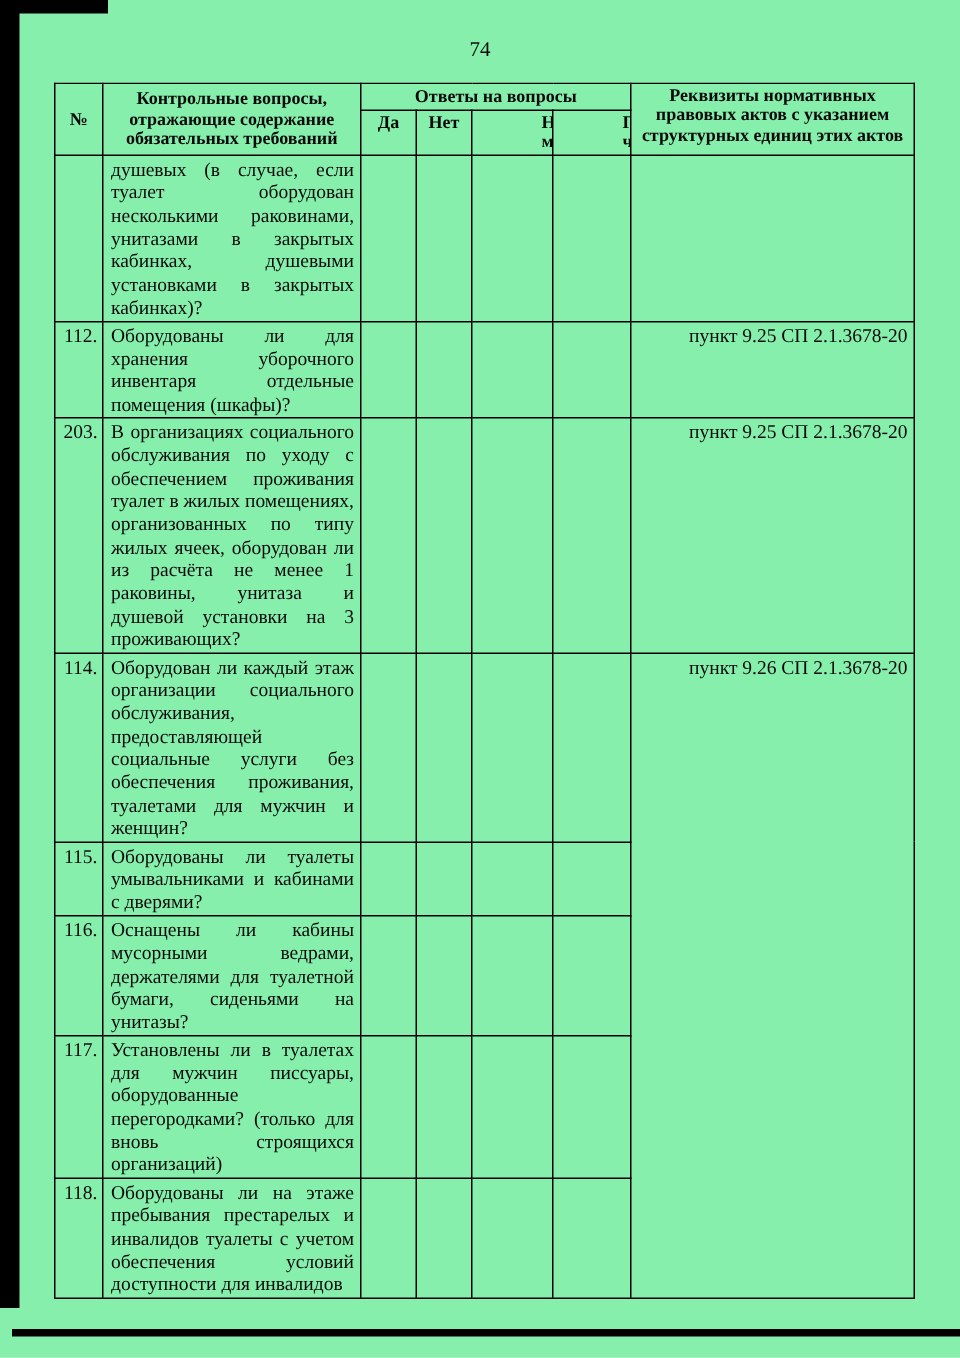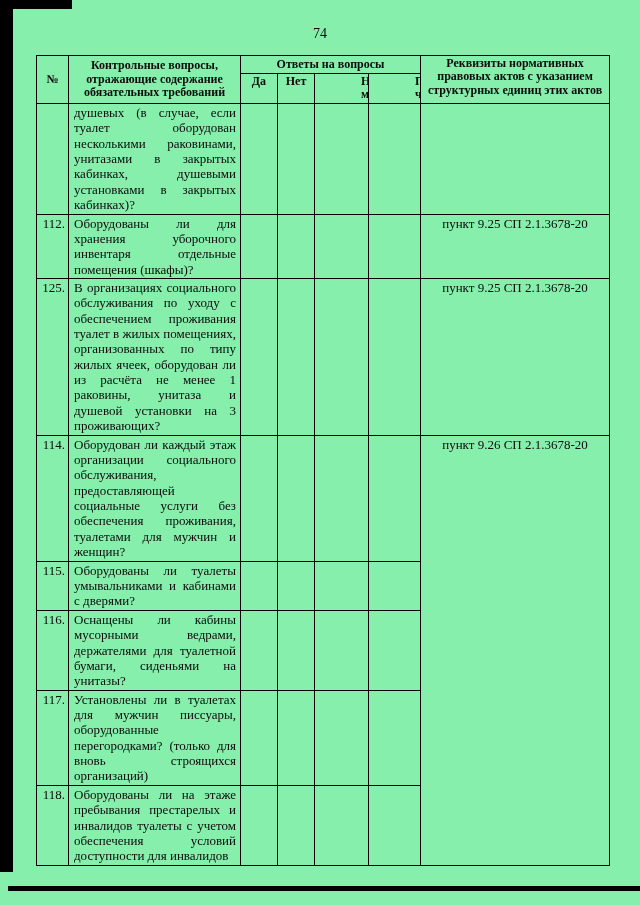--- a/index.html
+++ b/index.html
@@ -57,21 +57,21 @@
     line-height: 1.12;
     padding: 1px 2px;
   }
   th.mid { vertical-align: middle; }
   th.topv { vertical-align: top; }
   .answers-group { height: 15px; vertical-align: middle; text-align: center; }
   .prewrap { white-space: pre-line; padding-left: 46px; }
 
   td.cell-num { text-align: right; padding-left: 4px; }
   td.cell-q { text-align: justify; padding: 1px 4px 1px 5px; }
-  td.cell-act { text-align: center; padding: 1px 4px; }
+  td.cell-act { text-align: right; padding: 1px 4px; }
 </style>
 </head>
 <body>
 
 <div class="sheet">
   <div class="artifact artifact-left"></div>
   <div class="artifact artifact-top"></div>
   <div class="artifact artifact-bottom"></div>
 
   <div class="page-number">74</div>
@@ -116,21 +116,21 @@
           <tr>
     <td class="cell-num">112.</td>
     <td class="cell-q">Оборудованы ли для хранения уборочного инвентаря отдельные помещения (шкафы)?</td>
     <td class="cell-ans"></td>
     <td class="cell-ans"></td>
     <td class="cell-ans"></td>
     <td class="cell-ans"></td>
     <td class="cell-act">пункт 9.25 СП 2.1.3678-20</td>
   </tr>
           <tr>
-    <td class="cell-num">125.</td>
+    <td class="cell-num">203.</td>
     <td class="cell-q">В организациях социального обслуживания по уходу с обеспечением проживания туалет в жилых помещениях, организованных по типу жилых ячеек, оборудован ли из расчёта не менее 1 раковины, унитаза и душевой установки на 3 проживающих?</td>
     <td class="cell-ans"></td>
     <td class="cell-ans"></td>
     <td class="cell-ans"></td>
     <td class="cell-ans"></td>
     <td class="cell-act">пункт 9.25 СП 2.1.3678-20</td>
   </tr>
           <tr>
     <td class="cell-num">114.</td>
     <td class="cell-q">Оборудован ли каждый этаж организации социального обслуживания, предоставляющей социальные услуги без обеспечения проживания, туалетами для мужчин и женщин?</td>

